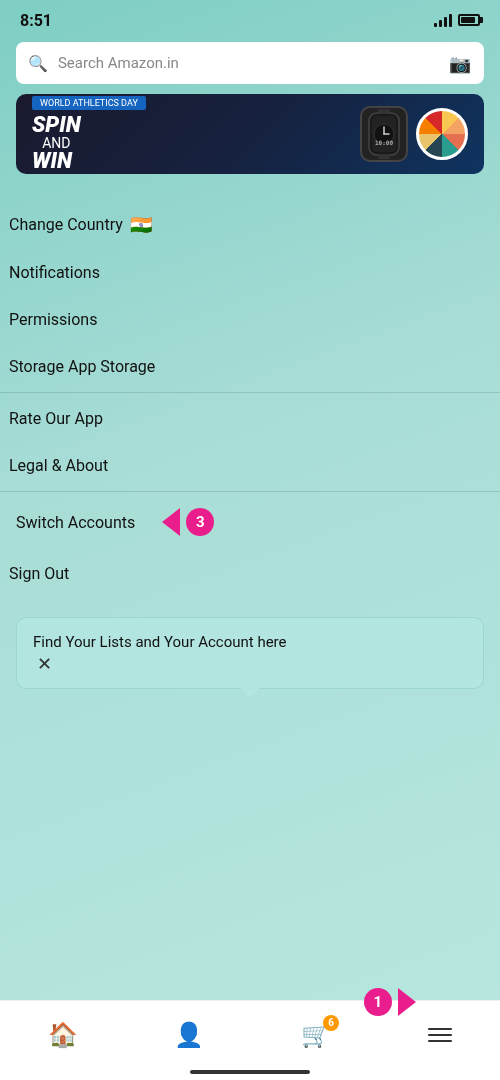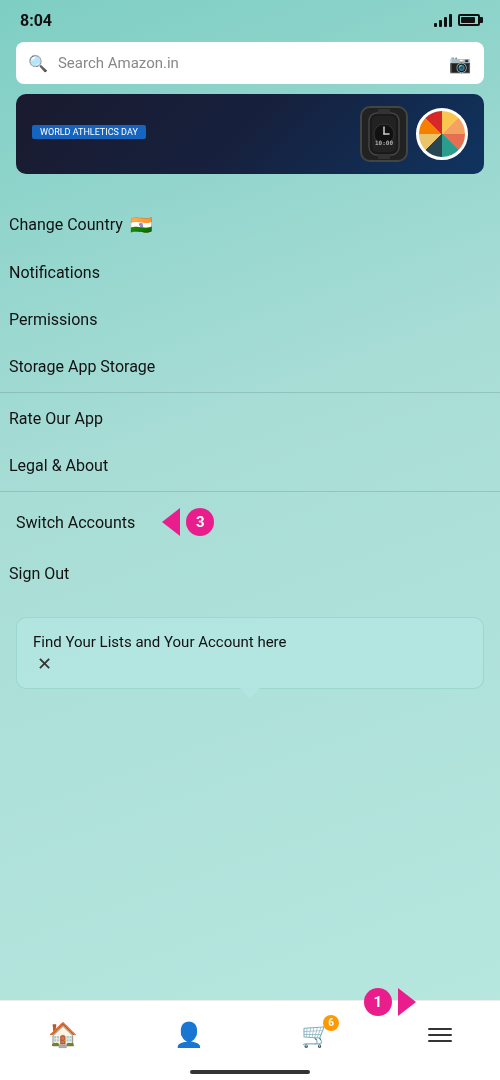--- a/index.html
+++ b/index.html
@@ -386,21 +386,21 @@
       width: 24px;
       height: 2px;
       background: #333;
       border-radius: 1px;
     }
   </style>
 </head>
 <body>
 
 <div class="status-bar">
-  <span class="status-time">8:04</span>
+  <span class="status-time">8:51</span>
   <div class="status-icons">
     <div class="signal-bars">
       <div class="signal-bar" style="height:4px"></div>
       <div class="signal-bar" style="height:7px"></div>
       <div class="signal-bar" style="height:10px"></div>
       <div class="signal-bar" style="height:13px"></div>
     </div>
     <div class="battery-icon">
       <div class="battery-fill"></div>
     </div>
@@ -411,20 +411,25 @@
   <div class="search-bar">
     <span class="search-icon">🔍</span>
     <span class="search-placeholder">Search Amazon.in</span>
     <span class="camera-icon">📷</span>
   </div>
 </div>
 
 <div class="banner">
   <div class="banner-left">
     <div class="banner-tag">WORLD ATHLETICS DAY</div>
+    <div class="banner-title">
+      SPIN<br>
+      <span>AND</span>
+      WIN
+    </div>
   </div>
   <div class="banner-right">
     <div class="watch-shape">
       <svg width="40" height="50" viewBox="0 0 40 50">
         <rect x="5" y="4" width="30" height="42" rx="8" fill="#1a1a1a" stroke="#444" stroke-width="1.5"></rect>
         <rect x="8" y="7" width="24" height="36" rx="5" fill="#222"></rect>
         <circle cx="20" cy="25" r="10" fill="#111" stroke="#333" stroke-width="1"></circle>
         <line x1="20" y1="18" x2="20" y2="25" stroke="#ccc" stroke-width="1.5" stroke-linecap="round"></line>
         <line x1="20" y1="25" x2="25" y2="25" stroke="#ccc" stroke-width="1.5" stroke-linecap="round"></line>
         <text x="20" y="36" text-anchor="middle" fill="#aaa" font-size="6" font-family="monospace">10:00</text>

